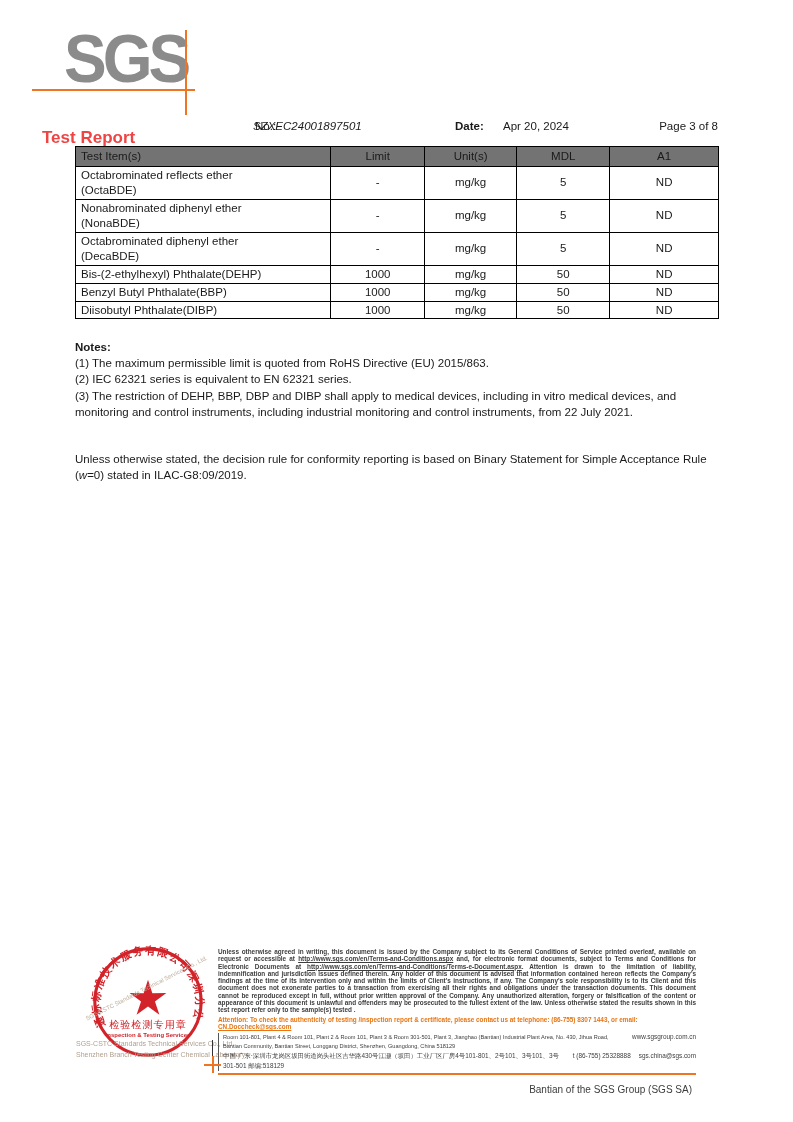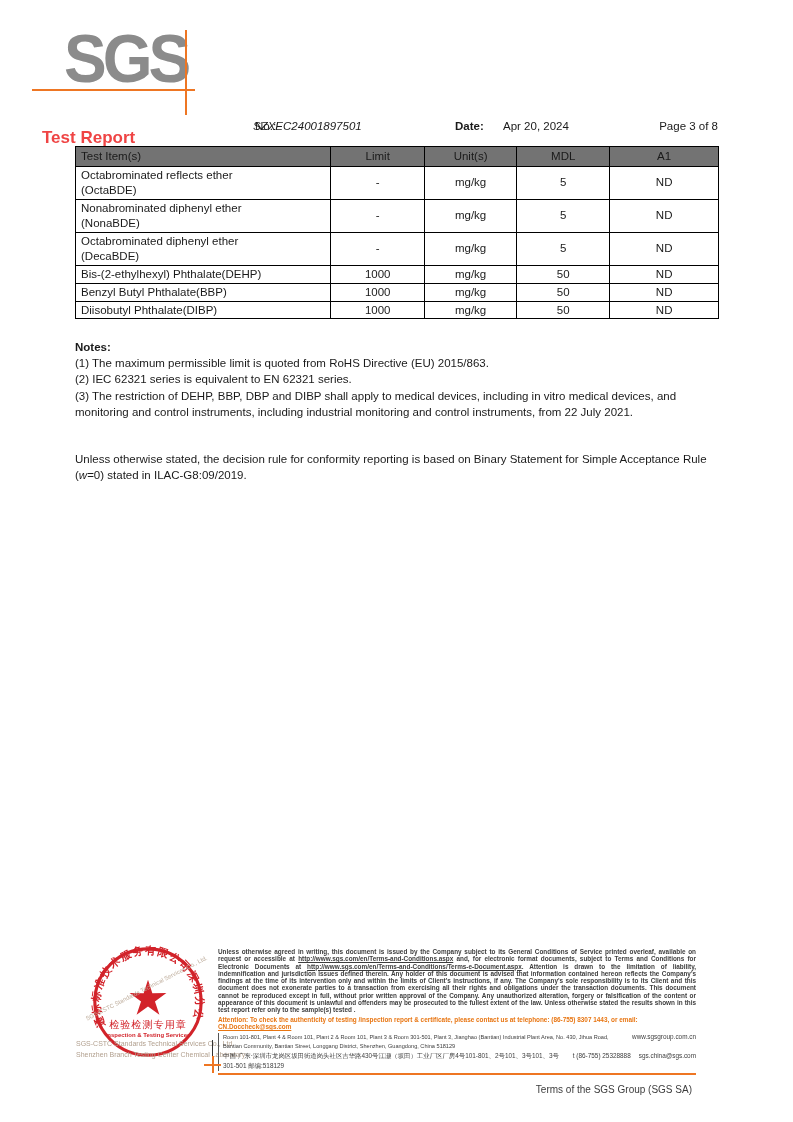--- a/index.html
+++ b/index.html
@@ -186,21 +186,21 @@
         <div class="addr-en">Room 101-801, Plant 4 &amp; Room 101, Plant 2 &amp; Room 101, Plant 3 &amp; Room 301-501, Plant 3, Jianghao (Bantian) Industrial Plant Area, No. 430, Jihua Road, Bantian Community, Bantian Street, Longgang District, Shenzhen, Guangdong, China 518129</div>
         <div class="addr-side">www.sgsgroup.com.cn</div>
       </div>
       <div class="addr-row">
         <div class="addr-cn">中国·广东·深圳市龙岗区坂田街道岗头社区吉华路430号江灏（坂田）工业厂区厂房4号101-801、2号101、3号101、3号301-501 邮编:518129</div>
         <div class="addr-side">t (86-755) 25328888</div>
         <div class="addr-side">sgs.china@sgs.com</div>
       </div>
     </div>
     <div class="orange-rule"></div>
-    <div class="member">Terms of the SGS Group (SGS SA)</div>
+    <div class="member">Bantian of the SGS Group (SGS SA)</div>
   </div>
 
   <div class="addr-tick"></div>
   <div class="cross" style="left:212px; top:1064px;">
     <div class="ch"></div>
       <div class="cv"></div>
   </div>
 
 </div>
 

